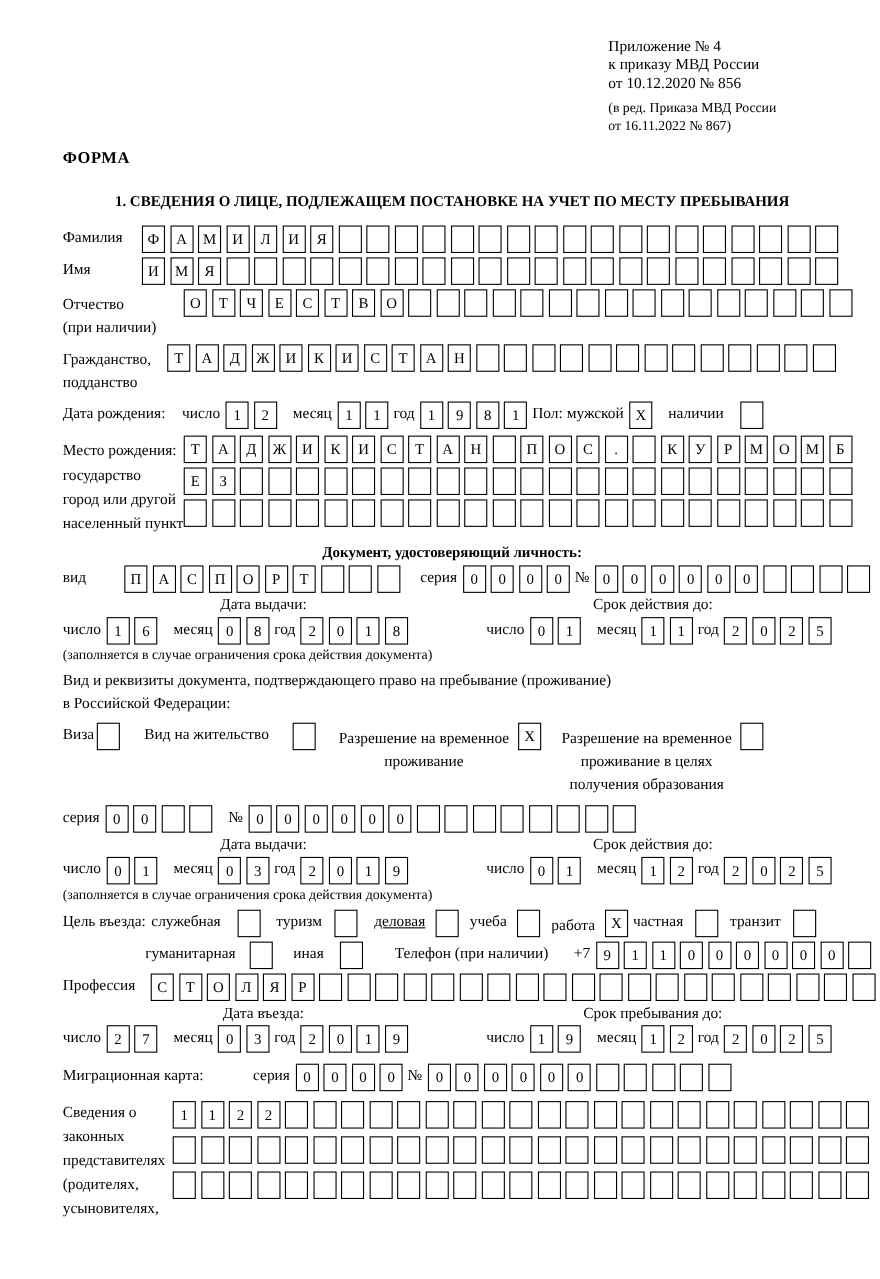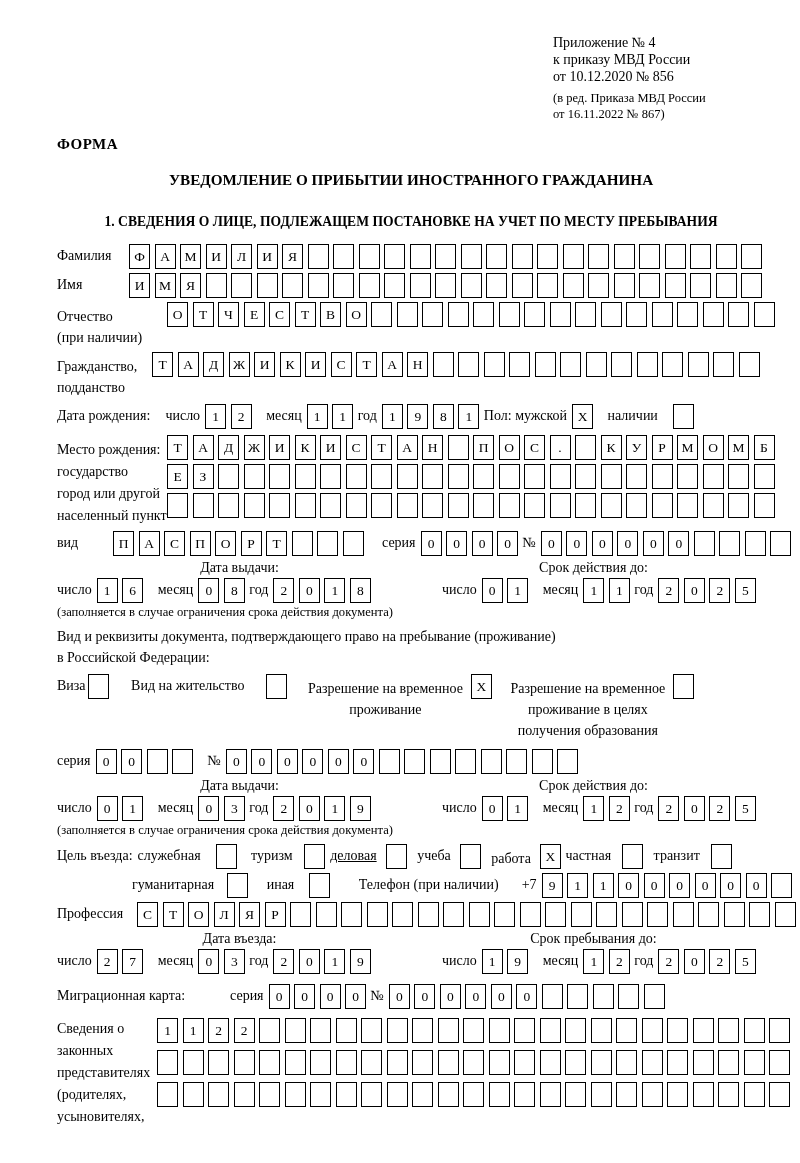--- a/index.html
+++ b/index.html
@@ -51,21 +51,20 @@
     <div>от 10.12.2020 № 856</div>
     <div class="hdr-sub">
       <div>(в ред. Приказа МВД России</div>
       <div>от 16.11.2022 № 867)</div>
     </div>
   </div>
 
   <div class="forma">ФОРМА</div>
 
   <div class="title">
-    <div>УВЕДОМЛЕНИЕ О ПРИБЫТИИ ИНОСТРАННОГО ГРАЖДАНИНА</div>
   </div>
 
   <div class="sec-head">1. СВЕДЕНИЯ О ЛИЦЕ, ПОДЛЕЖАЩЕМ ПОСТАНОВКЕ НА УЧЕТ ПО МЕСТУ ПРЕБЫВАНИЯ</div>
 
   <div class="form">
 
     <div class="row">
       <span class="lbl w72">Фамилия</span>
       <span class="cells">
           <span class="cb">Ф</span>
@@ -304,20 +303,21 @@
             <span class="cb"></span>
             <span class="cb"></span>
             <span class="cb"></span>
             <span class="cb"></span>
             <span class="cb"></span>
             <span class="cb"></span>
           </span>
       </span>
     </div>
 
+    <div class="doc-head">Документ, удостоверяющий личность:</div>
 
     <div class="row">
       <span class="lbl" style="width:56px;">вид</span>
       <span class="cells">
           <span class="cb">П</span>
           <span class="cb">А</span>
           <span class="cb">С</span>
           <span class="cb">П</span>
           <span class="cb">О</span>
           <span class="cb">Р</span>
@@ -513,21 +513,21 @@
           <span class="cells gap10">
             <span class="cb"></span>
           </span>
         </span>
       <span class="ck-item gap10">
           <span class="dlbl">туризм</span>
           <span class="cells" style="margin-left:6px;">
             <span class="cb"></span>
           </span>
         </span>
-      <span class="ck-item" style="margin-left:1px;text-decoration:underline;">
+      <span class="ck-item" style="margin-left:11px;text-decoration:underline;">
           <span class="dlbl">деловая</span>
           <span class="cells" style="margin-left:4px;">
             <span class="cb"></span>
           </span>
         </span>
       <span class="ck-item" style="margin-left:6px;">
           <span class="dlbl">учеба</span>
           <span class="cells" style="margin-left:4px;">
             <span class="cb"></span>
           </span>

